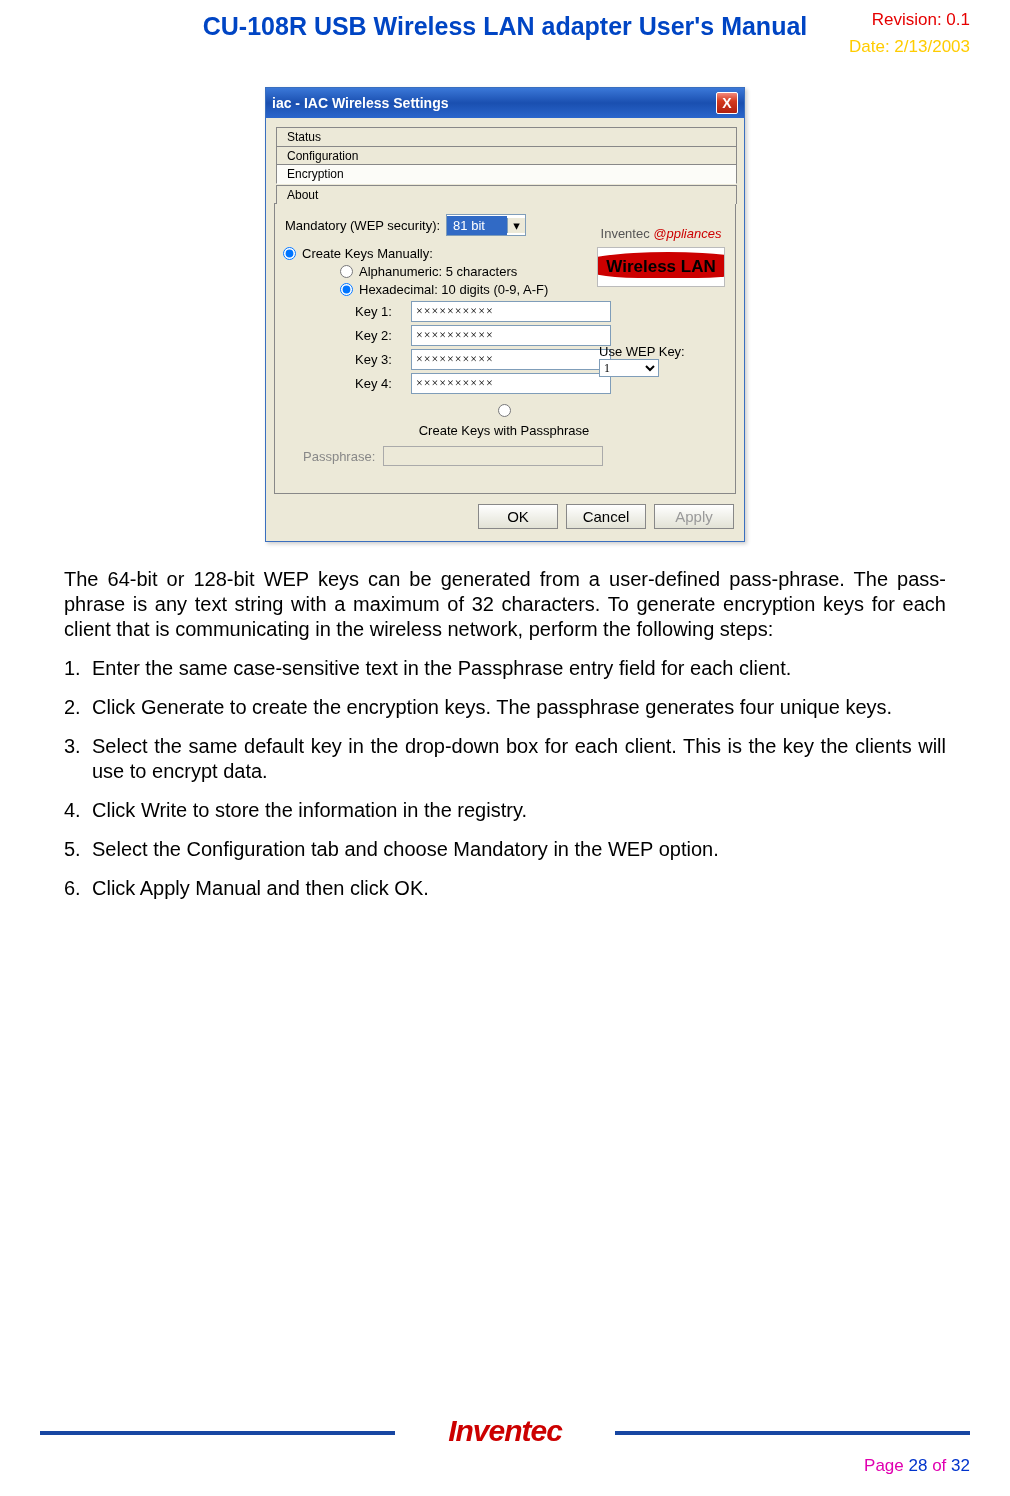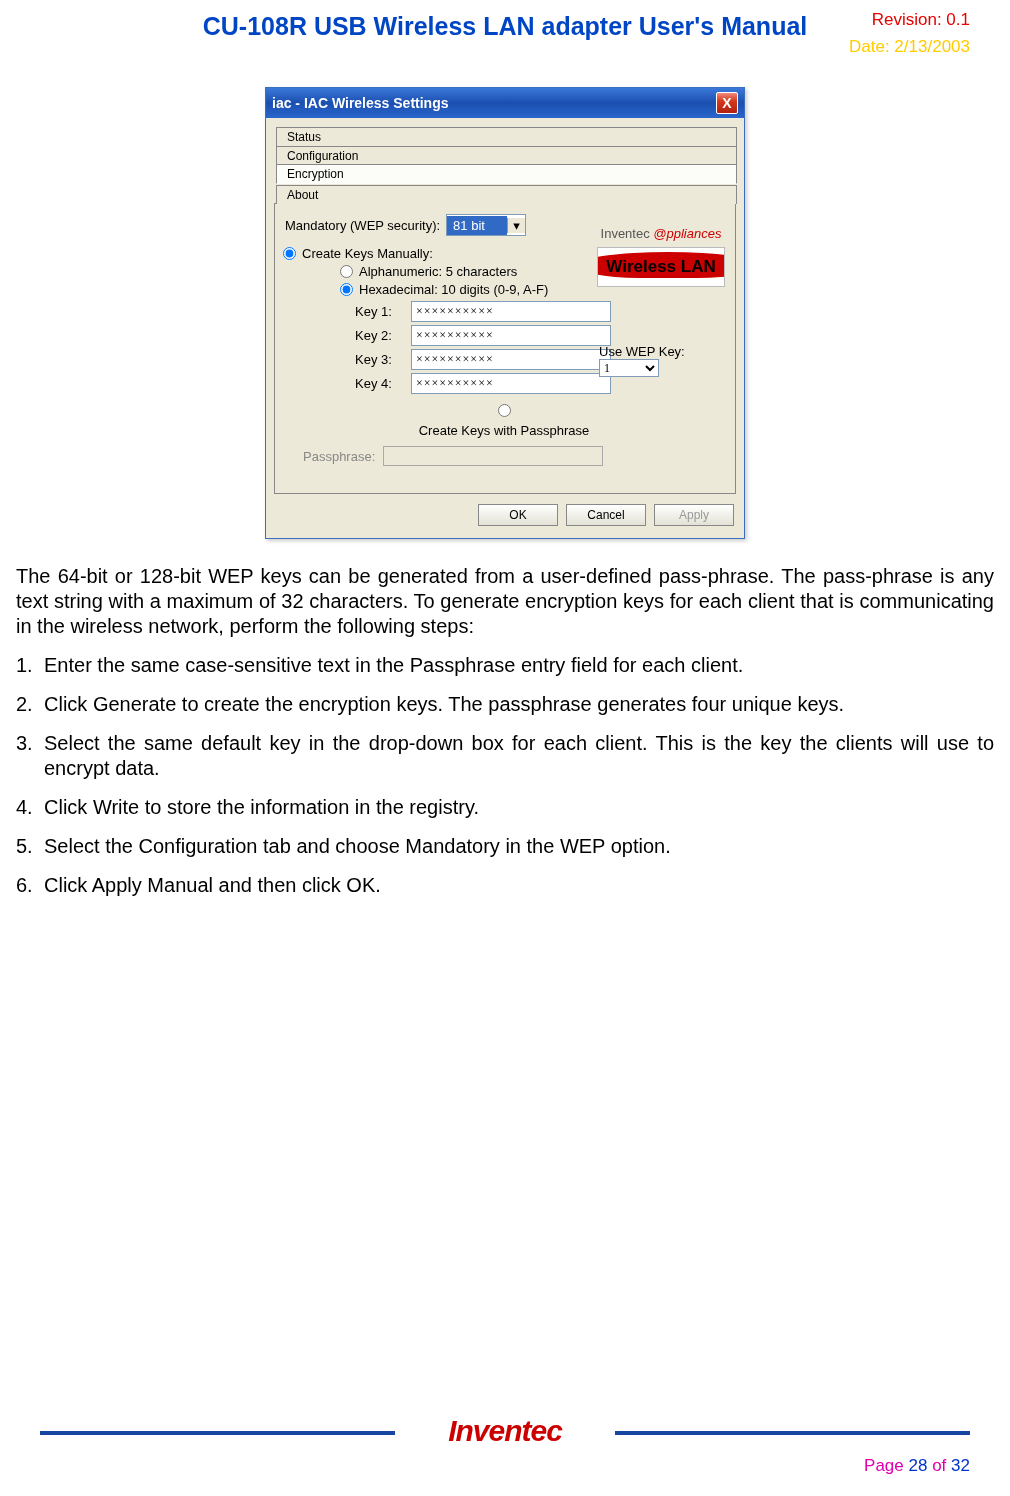--- a/index.html
+++ b/index.html
@@ -227,28 +227,28 @@
     justify-content:flex-end;
     gap:8px;
     padding:10px 10px 12px 10px;
   }
   .btn {
     min-width:80px;
     padding:3px 10px;
     border:1px solid #888;
     background: linear-gradient(to bottom, #fff, #e2e2d5);
     cursor:pointer;
-    font-size:12px;
+    font-size:15px;
     text-align:center;
   }
   .btn.disabled { color:#999; cursor:default; }
 
   
   .content {
-    padding: 0 16px;
+    padding: 0 64px;
     font-size: 20px;
     line-height: 1.25;
     text-align: justify;
   }
   .para { margin-bottom: 14px; }
   .ol-item {
     display:flex;
     margin-bottom: 14px;
   }
   .ol-num {

